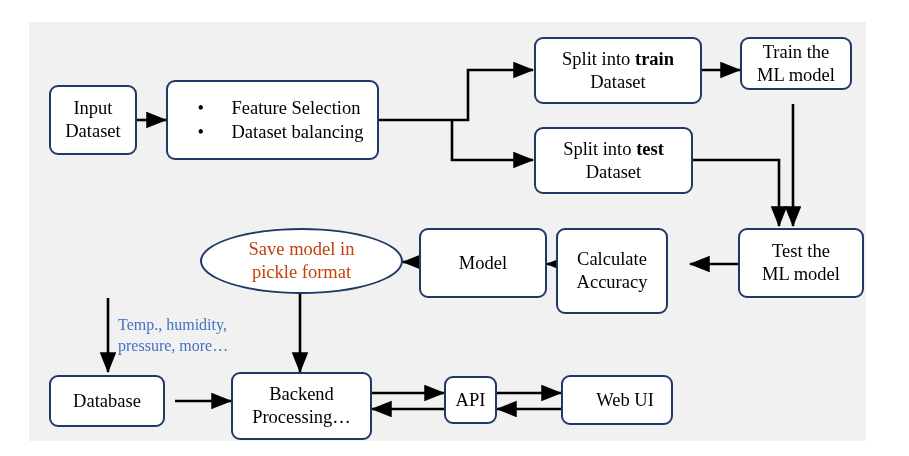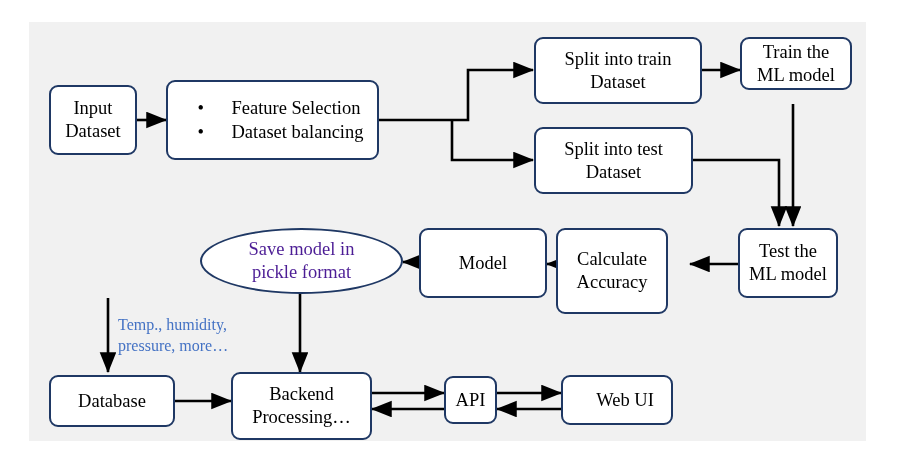--- a/index.html
+++ b/index.html
@@ -43,32 +43,32 @@
     display: flex;
     align-items: center;
     justify-content: center;
     text-align: center;
     color: #000000;
     font-size: 18.5px;
     line-height: 1.22;
     font-family: "Liberation Serif", "DejaVu Serif", serif;
   }
   .node .txt { display: block; padding: 0 4px; }
-  .node b { font-weight: normal; }
+  .node b { font-weight: bold; }
   .ellipse-node {
     position: absolute;
     box-sizing: border-box;
     background: #ffffff;
     border: 2.2px solid #1f3864;
     border-radius: 50%;
     display: flex;
     align-items: center;
     justify-content: center;
     text-align: center;
-    color: #4c1d95;
+    color: #c2410c;
     font-size: 18.5px;
     line-height: 1.22;
     font-family: "Liberation Serif", "DejaVu Serif", serif;
   }
   .bullets {
     display: block;
     text-align: left;
     padding-left: 16px;
     font-size: 18.5px;
     line-height: 1.3;
@@ -154,42 +154,42 @@
   </div>
 
   <div class="node" style="left:740px; top:37px; width:112px; height:53px;">
     <span class="txt"><span>Train the</span><br><span>ML model</span></span>
   </div>
 
   <div class="node" style="left:534px; top:127px; width:159px; height:67px;">
     <span class="txt"><span>Split into </span><b>test</b><br><span>Dataset</span></span>
   </div>
 
-  <div class="node" style="left:738px; top:228px; width:100px; height:70px;">
+  <div class="node" style="left:738px; top:228px; width:126px; height:70px;">
     <span class="txt"><span>Test the</span><br><span>ML model</span></span>
   </div>
 
   <div class="node" style="left:556px; top:228px; width:112px; height:86px;">
     <span class="txt"><span>Calculate</span><br><span>Accuracy</span></span>
   </div>
 
   <div class="node" style="left:419px; top:228px; width:128px; height:70px;">
     <span class="txt"><span>Model</span><br></span>
   </div>
 
   <div class="ellipse-node" style="left:200px; top:228px; width:203px; height:66px;">
     <span class="txt"><span>Save model in</span><br><span>pickle format</span></span>
   </div>
 
 
   <div class="edge-label" style="left:118px; top:314px; width:130px;">
     <span>Temp., humidity,</span><br><span>pressure, more…</span>
   </div>
 
-  <div class="node" style="left:49px; top:375px; width:126px; height:52px;">
+  <div class="node" style="left:49px; top:375px; width:116px; height:52px;">
     <span class="txt">Database</span>
   </div>
 
   <div class="node" style="left:231px; top:372px; width:141px; height:68px;">
     <span class="txt"><span>Backend</span><br><span>Processing…</span></span>
   </div>
 
   <div class="node" style="left:444px; top:376px; width:53px; height:48px;">
     <span class="txt">API</span>
   </div>

